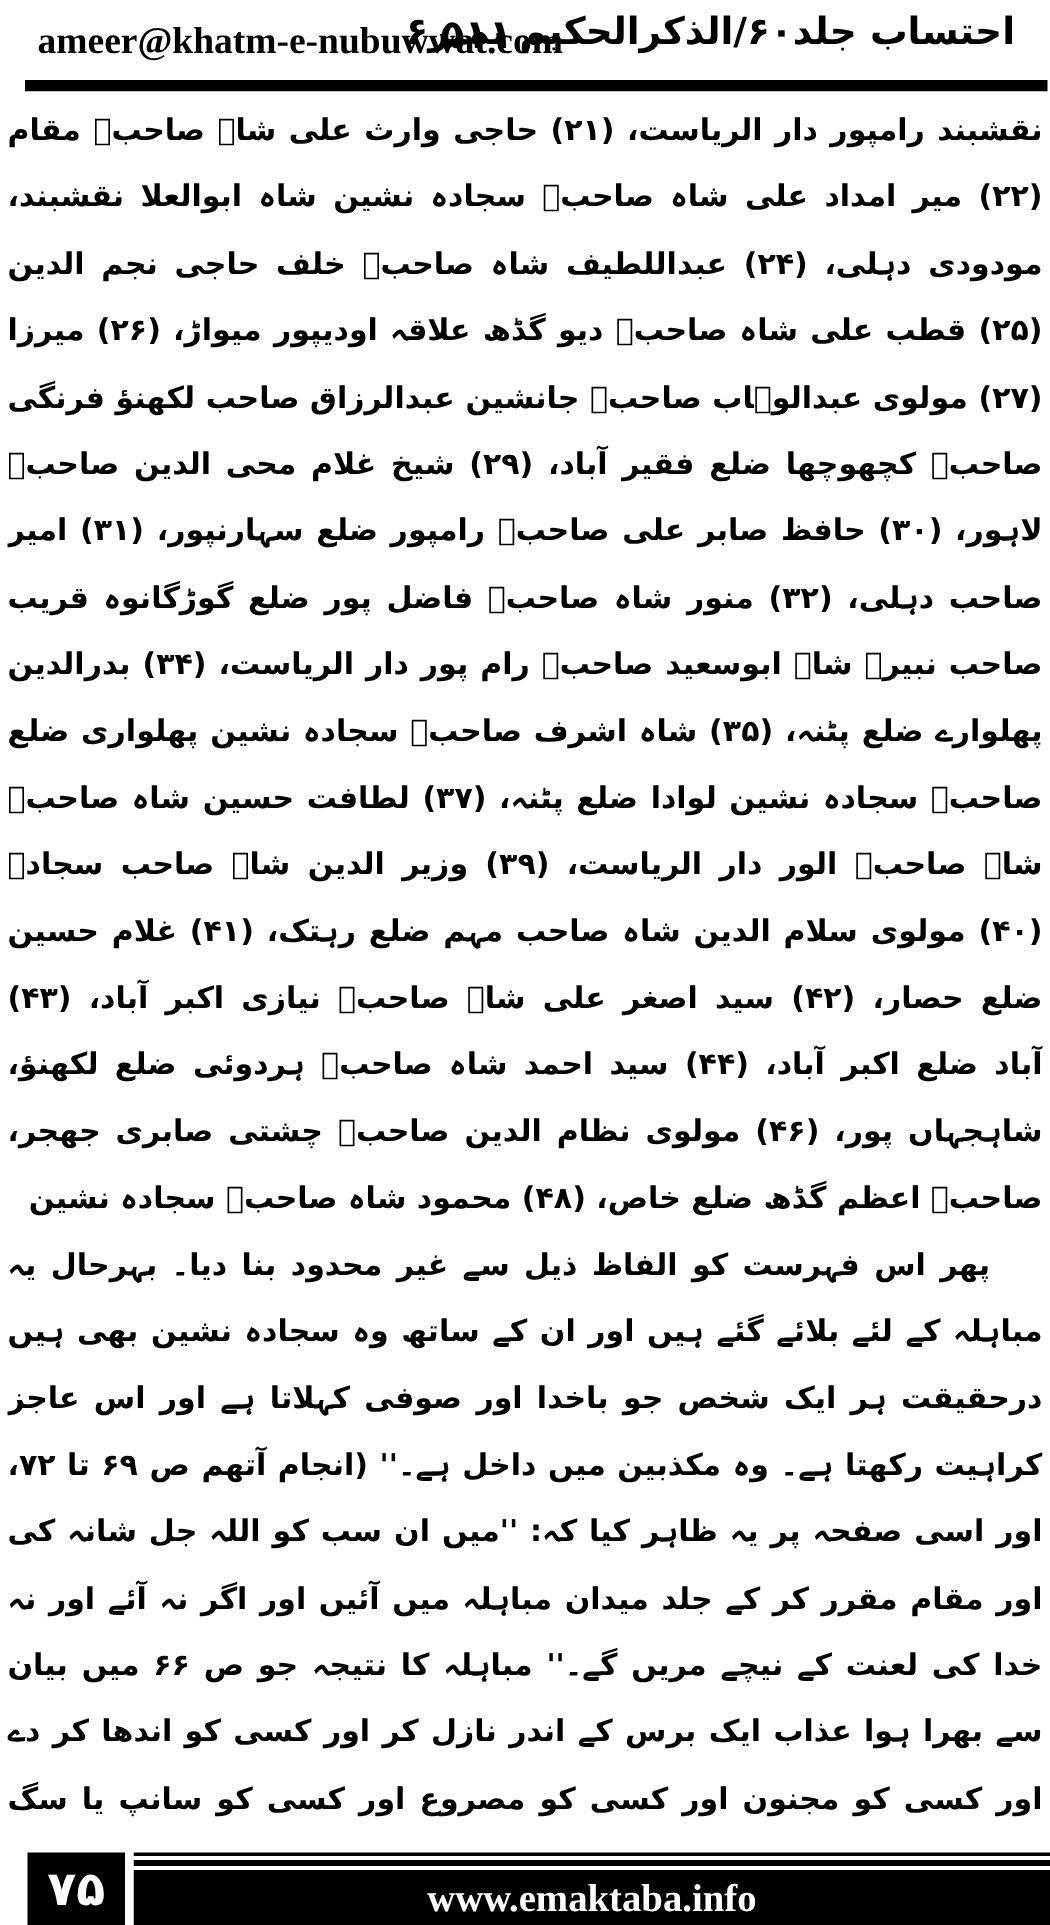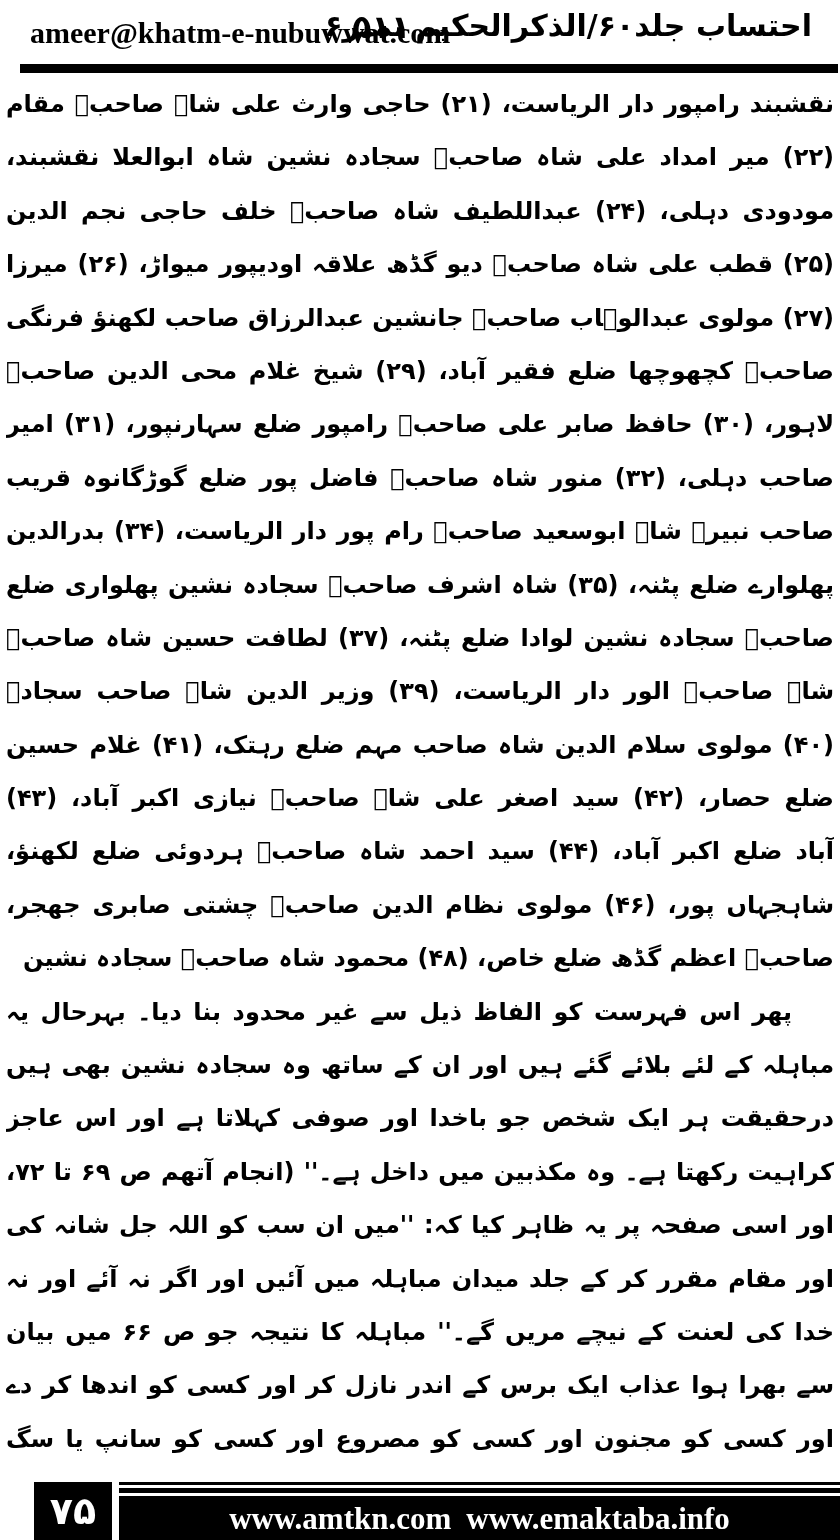--- a/index.html
+++ b/index.html
@@ -30,21 +30,21 @@
   }
   .line{
     font-size:24px;font-weight:bold;color:#000;
     line-height:53.4px;height:53.4px;overflow:hidden;
     text-align:justify;text-align-last:justify;
   }
   .line.para-end{text-align:right;text-align-last:right;}
   .line.indent{padding-right:42px;}
   
   .footer{
-    position:absolute;left:16px;right:0;bottom:0;height:58px;
+    position:absolute;left:4px;right:0;bottom:0;height:58px;
     display:flex;align-items:stretch;text-decoration:underline;
   }
   .footer-num{
     margin-left:18px;width:78px;background:#000;color:#fff;
     display:flex;align-items:center;justify-content:center;
     font-size:38px;font-weight:bold;direction:rtl;
   }
   .footer-bar{
     flex:1;margin-left:7px;color:#fff;
     background:linear-gradient(to bottom,
@@ -93,18 +93,17 @@
     <div class="line">اور اسی صفحہ پر یہ ظاہر کیا کہ: ''میں ان سب کو اللہ جل شانہ کی قسم دیتا ہوں کہ مباہلہ کے لئے تاریخ</div>
     <div class="line">اور مقام مقرر کر کے جلد میدان مباہلہ میں آئیں اور اگر نہ آئے اور نہ تکفیر و تکذیب سے باز آئے تو</div>
     <div class="line">خدا کی لعنت کے نیچے مریں گے۔'' مباہلہ کا نتیجہ جو ص ۶۶ میں بیان کیا گیا یہ ہے۔ ''دکھ اور ذلت</div>
     <div class="line">سے بھرا ہوا عذاب ایک برس کے اندر نازل کر اور کسی کو اندھا کر دے اور کسی کو مجذوم اور کسی کو مفلوج</div>
     <div class="line">اور کسی کو مجنون اور کسی کو مصروع اور کسی کو سانپ یا سگ دیوانہ کا شکار بنا اور کسی کے مال پر آفت</div>
   </div>
 
   <div class="footer">
     <div class="footer-num">۷۵</div>
     <div class="footer-bar">
-      <span>www.amtkn.com</span>
       <span>www.emaktaba.info</span>
     </div>
   </div>
 
 </div>
 
 </body></html>

